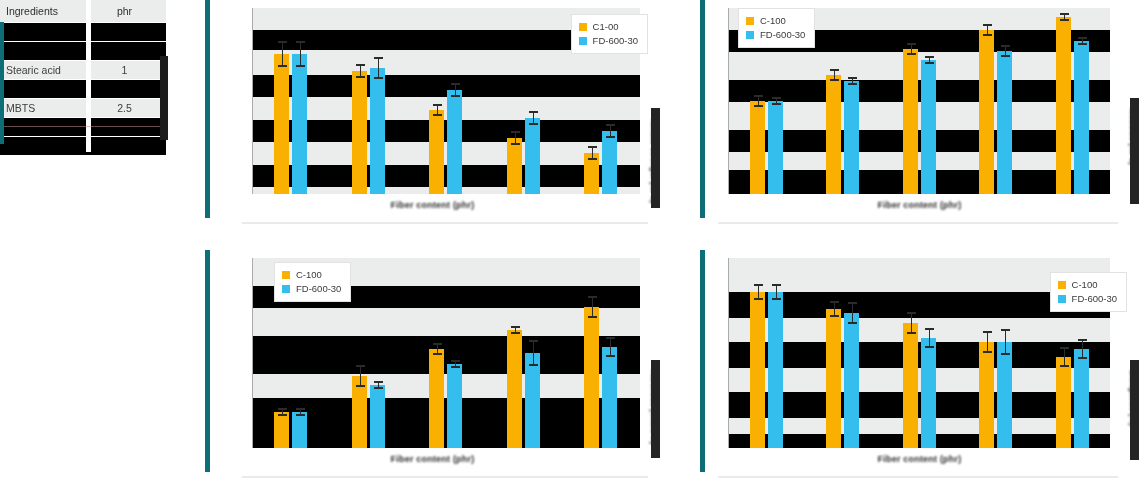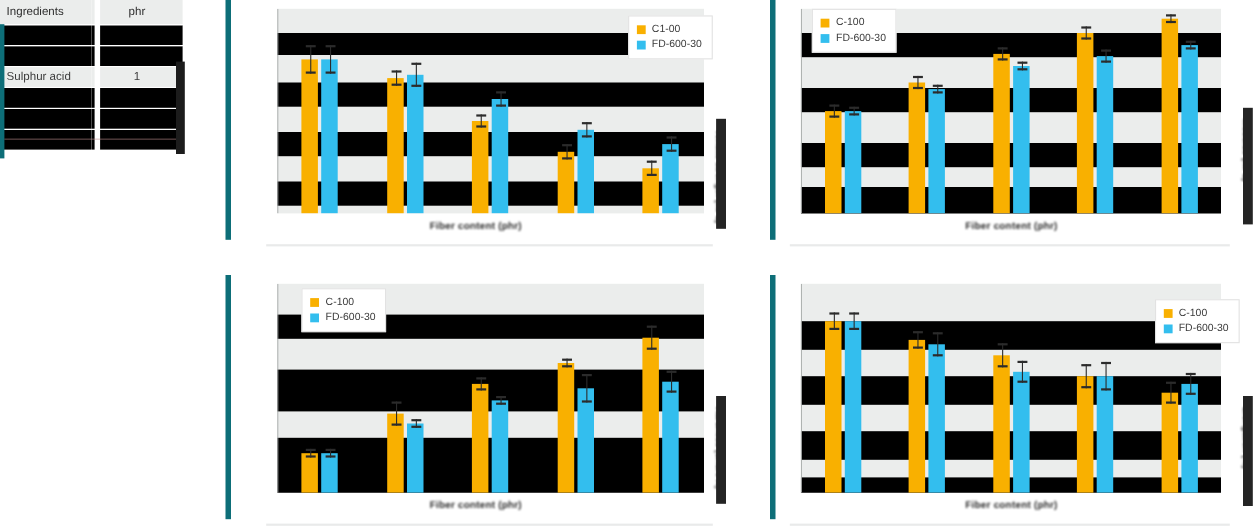--- a/index.html
+++ b/index.html
@@ -100,26 +100,30 @@
       <tbody>
         <tr class="red">
           <td class="c1"><span>NR</span></td>
           <td class="c2"><span>100</span></td>
         </tr>
         <tr class="red">
           <td class="c1"><span>ZnO</span></td>
           <td class="c2"><span>5</span></td>
         </tr>
         <tr>
-          <td class="c1">Sulphur acid</td>
+          <td class="c1">Stearic acid</td>
           <td class="c2">1</td>
         </tr>
         <tr class="red">
           <td class="c1"><span>TMQ</span></td>
           <td class="c2"><span>1.5</span></td>
+        </tr>
+        <tr>
+          <td class="c1">MBTS</td>
+          <td class="c2">2.5</td>
         </tr>
         <tr class="red">
           <td class="c1"><span>TMTD</span></td>
           <td class="c2"><span>0.5</span></td>
         </tr>
         <tr class="footrow">
           <td class="c1"><span>*Fiber loading</span></td>
           <td class="c2"><span>0,10,30,50,70</span></td>
         </tr>
       </tbody>

